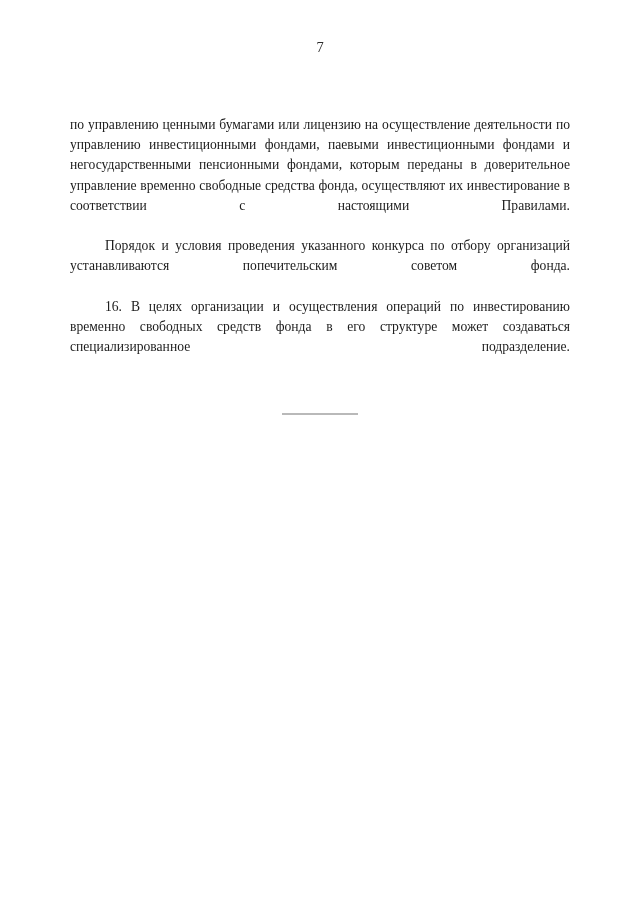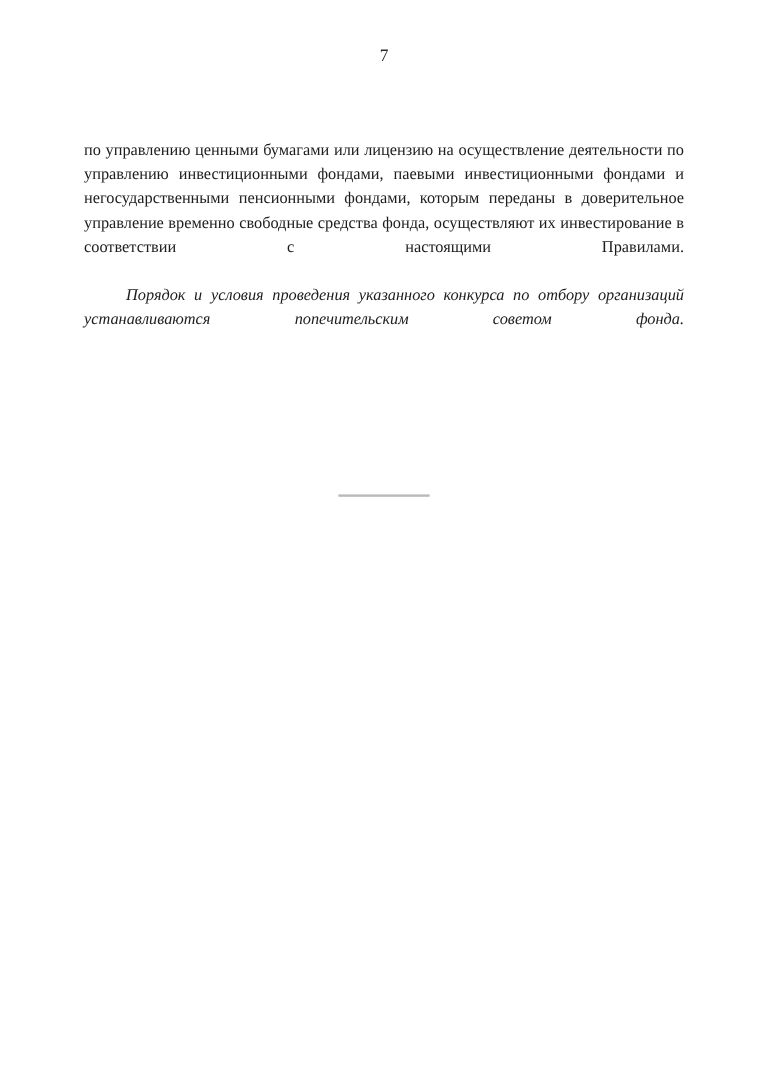--- a/index.html
+++ b/index.html
@@ -53,21 +53,20 @@
     text-justify: inter-word;
     color: #1c1c1c;
     hyphens: none;
     word-spacing: 0.1px;
   }
   .para + .para {
     margin-top: 0;
   }
   .para.indent {
     text-indent: 35px;
-    font-style: italic;
   }
   
   .para::after {
     content: "";
     display: inline-block;
     width: 100%;
   }
 
   
   .separator-wrap {
@@ -91,19 +90,20 @@
 <div class="page">
 
   <div class="page-number">7</div>
 
   <div class="text-block">
     <p class="para">по управлению ценными бумагами или лицензию на осуществление деятельности по управлению инвестиционными фондами, паевыми инвестиционными фондами и негосударственными пенсионными фондами, которым переданы в доверительное управление временно свободные средства фонда, осуществляют их инвестирование в соответствии с настоящими Правилами.</p>
 
     <p class="para indent">Порядок и условия проведения указанного конкурса по отбору организаций устанавливаются попечительским советом фонда.</p>
 
 
+    <p class="para indent">16. В целях организации и осуществления операций по инвестированию временно свободных средств фонда в его структуре может создаваться специализированное подразделение.</p>
   </div>
 
   <div class="separator-wrap">
     <span class="separator-rule"></span>
   </div>
 
 </div>
 
 </body></html>

